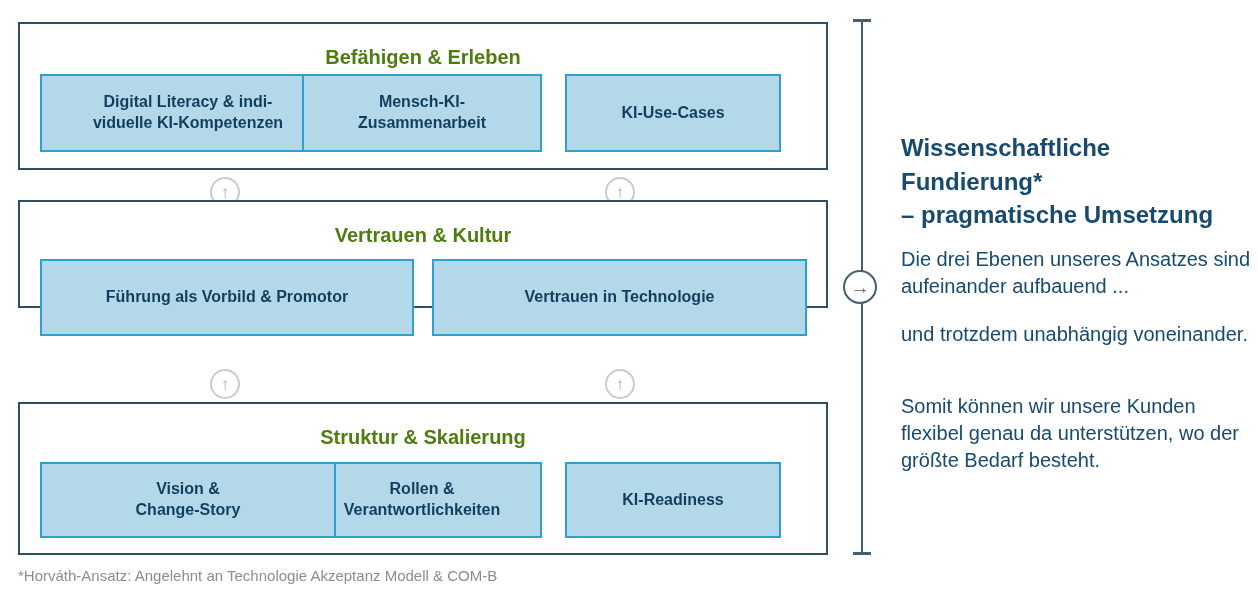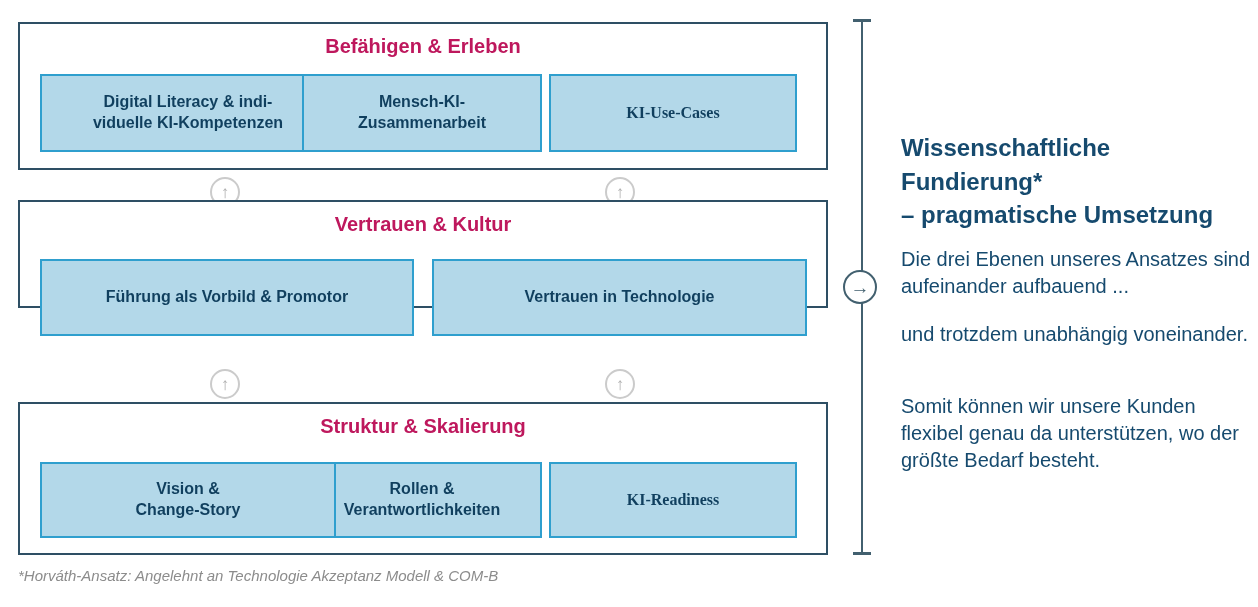--- a/index.html
+++ b/index.html
@@ -15,39 +15,39 @@
   .level {
     position:absolute; left:18px; width:810px;
     border:2px solid #2e4f64; background:#ffffff;
     box-sizing:border-box;
   }
   .level-1 { top:22px;  height:148px; }
   .level-2 { top:200px; height:108px; }
   .level-3 { top:402px; height:153px; }
 
   .level-title {
-    margin:0; text-align:center; padding-top:11px;
-    font-size:20px; font-weight:bold; color:#be185d;
+    margin:11px; text-align:center; padding-top:11px;
+    font-size:20px; font-weight:bold; color:#4d7c0f;
   }
 
   
   .item {
     position:absolute; box-sizing:border-box;
     background:#b3d8e9; border:2px solid #2f9fce;
     color:#103f5e; font-weight:bold; font-size:16px;
     display:flex; align-items:center; justify-content:center;
     text-align:center; white-space:pre-line; line-height:1.3;
   }
   .level-1 .item { top:50px; height:78px; }
   .level-2 .item { top:57px; height:77px; }
   .level-3 .item { top:58px; height:76px; }
 
   .pos-a3 { left:20px;  width:296px; }
   .pos-b3 { left:282px; width:240px; }
-  .pos-c3 { left:529px; width:248px;font-family:Liberation Serif, serif; }
+  .pos-c3 { left:545px; width:216px; }
   .pos-a2 { left:20px;  width:374px; }
   .pos-b2 { left:412px; width:375px; }
 
   
   .upc {
     position:absolute; width:30px; height:30px; box-sizing:border-box;
     border:2px solid #cbcbcb; border-radius:50%;
     color:#aeaeae; background:#ffffff;
     display:flex; align-items:center; justify-content:center;
     font-size:17px; line-height:1;
@@ -79,21 +79,21 @@
   .side-para {
     position:absolute; left:901px; width:352px;
     font-size:20px; color:#164a6e; line-height:1.35;
   }
   .para-1 { top:226px; }
   .para-2 { top:301px; }
   .para-3 { top:373px; }
 
   .footnote {
     position:absolute; left:18px; top:567px;
-    font-size:15px; color:#8c8c8c;font-style:italic;
+    font-size:15px; color:#8c8c8c;
   }
 </style>
 </head>
 <body>
 
 <div>
 
   <section class="level level-1">
     <h2 class="level-title">Befähigen &amp; Erleben</h2>
     <div class="item pos-a3">Digital Literacy &amp; indi-

